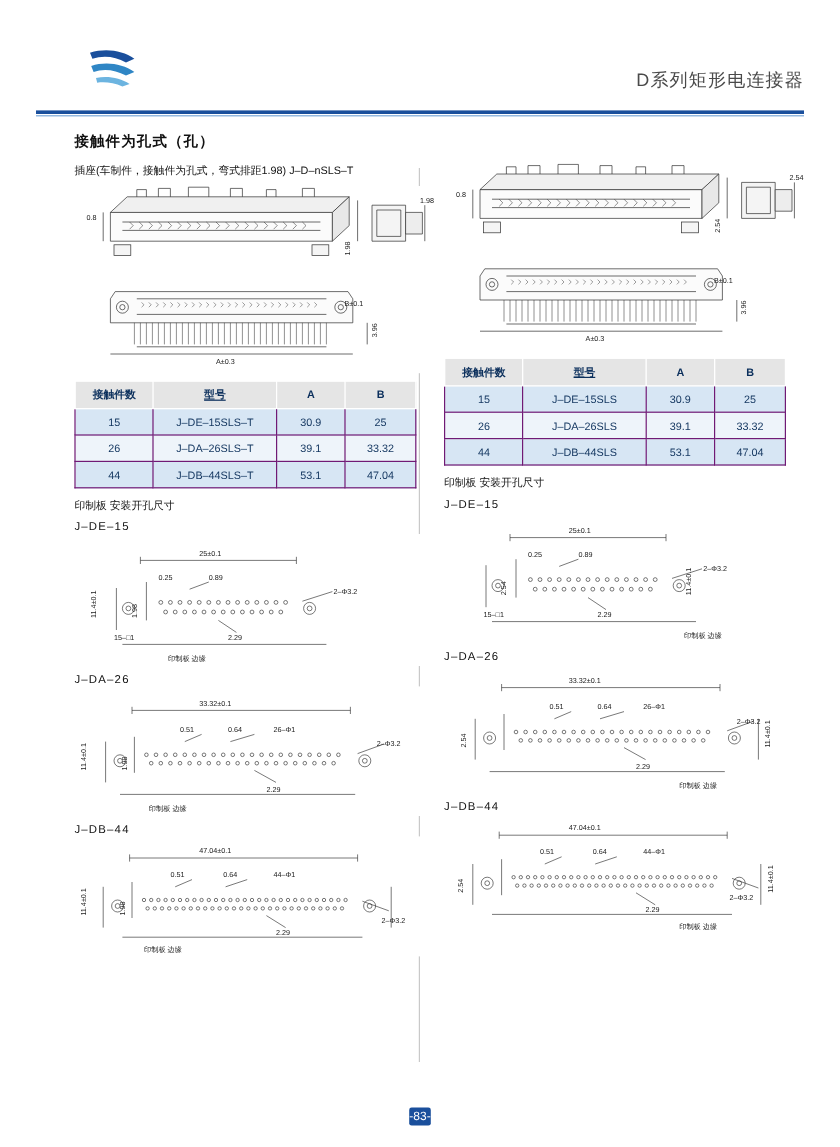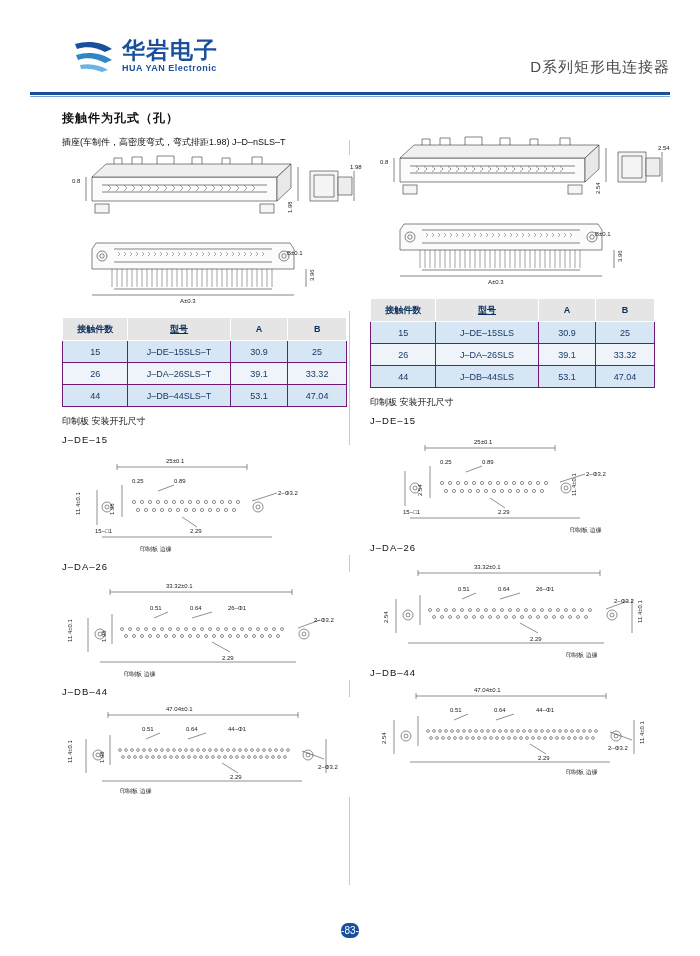--- a/index.html
+++ b/index.html
@@ -47,53 +47,49 @@
   }
   table.spec tr:nth-child(odd) td{background:#eef4fa;}
   table.spec tr:nth-child(even) td{background:#d7e6f4;}
   .c1{width:66px;}.c2{width:104px;text-decoration:underline;}.c3{width:57px;}.c4{width:58px;}
 
   .sub-label{font-size:9px;color:#111;margin-top:8px;}
   .fig-title{font-size:9.5px;color:#111;margin-top:6px;letter-spacing:1px;}
 
   
   .footer{position:absolute;left:0;bottom:18px;width:700px;text-align:center;}
-  .pagenum{display:inline-block;background:#1a4f9c;color:#fff;font-size:10px;padding:2px 0;border-radius:7px;}
+  .pagenum{display:inline-block;background:#1a4f9c;color:#fff;font-size:10px;padding:2px 0;border-radius:2px;}
   .dim2{font-size:6px;fill:#222;}
 </style>
 </head>
 <body>
 
 <div class="page">
 
   <div class="header">
     <div class="logo-wrap">
       <div class="logo-mark">
         <svg width="44" height="40" viewBox="0 0 44 40">
           <path d="M3 8 C16 4 30 6 40 13 L33 16 C24 11 14 10 5 13 Z" fill="#1a4f9c"></path>
           <path d="M4 19 C16 15 30 17 40 24 L33 27 C24 22 14 21 6 24 Z" fill="#2f86c5"></path>
           <path d="M8 29 C18 27 28 29 36 34 L30 36 C23 33 15 32 9 33 Z" fill="#6cb4e0"></path>
         </svg>
       </div>
-      <div class="logo-text">
-        <div class="logo-cn">华岩电子</div>
-        <div class="logo-en">HUA YAN Electronic</div>
-      </div>
     </div>
     <div class="header-title">D系列矩形电连接器</div>
     <div class="header-rule"></div>
     <div class="header-rule2"></div>
   </div>
 
   <div class="sec-title">接触件为孔式（孔）</div>
 
   <div class="divider"></div>
 
   <div class="col col-left">
-    <div class="col-head">插座(车制件，高密度弯式，弯式排距1.98)  J–D–nSLS–T</div>
+    <div class="col-head">插座(车制件，接触件为孔式，弯式排距1.98)  J–D–nSLS–T</div>
 
     <div class="draw dwg-top">
       <svg class="dw" width="300" height="82" viewBox="0 0 300 82">
         <g stroke="#333" fill="none" stroke-width="0.6">
 
           <path d="M30 22 L30 46 L215 46 L215 22 Z" fill="#fbfbfb"></path>
           <path d="M30 22 L44 9 L229 9 L215 22 Z" fill="#f0f0f0"></path>
           <path d="M215 22 L229 9 L229 33 L215 46 Z" fill="#e8e8e8"></path>
 
           <path d="M52 9 L52 3 L60 3 L60 9"></path>

